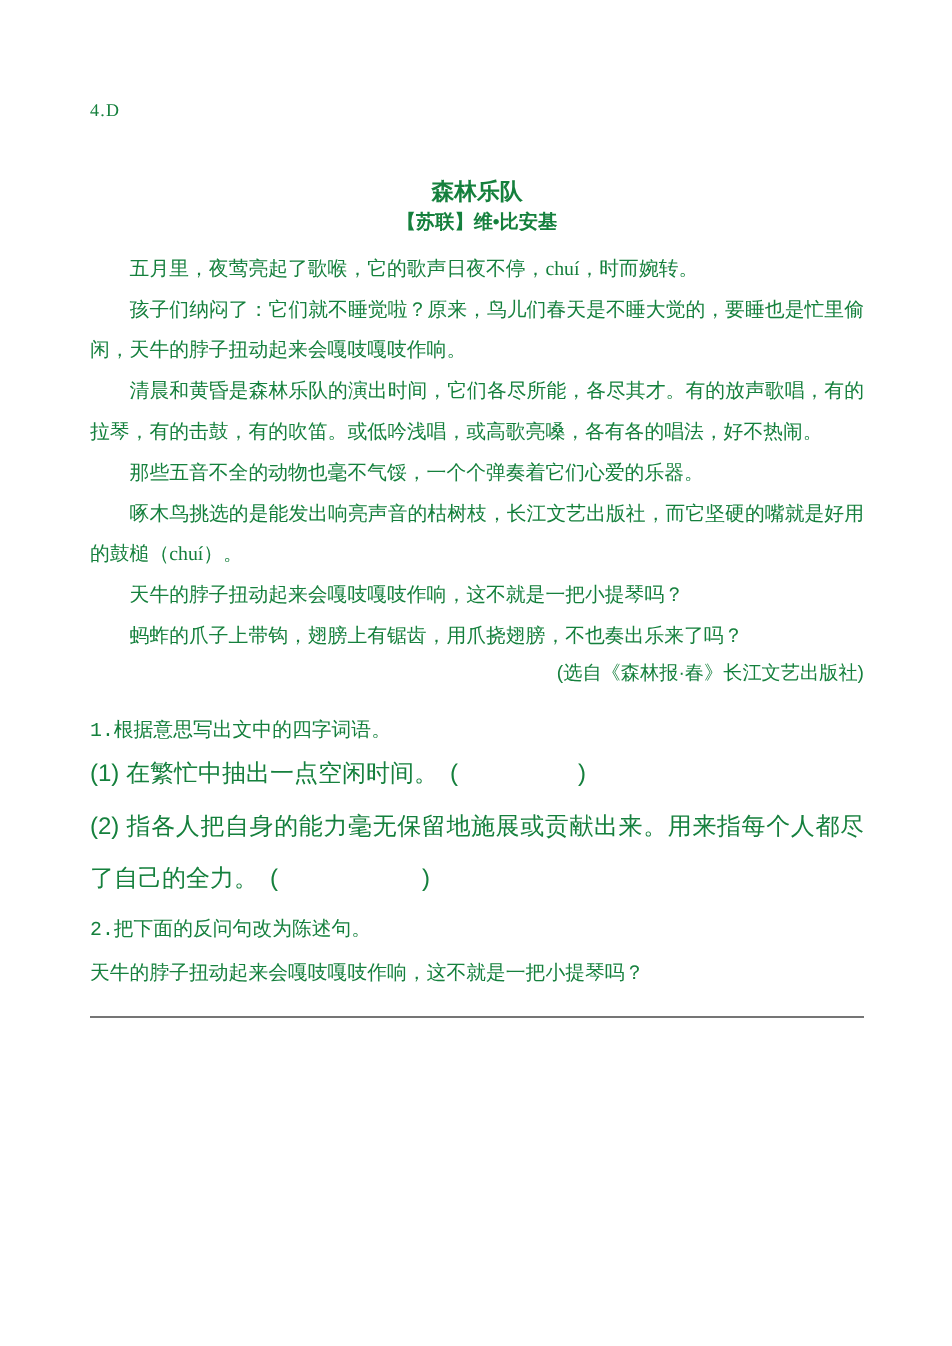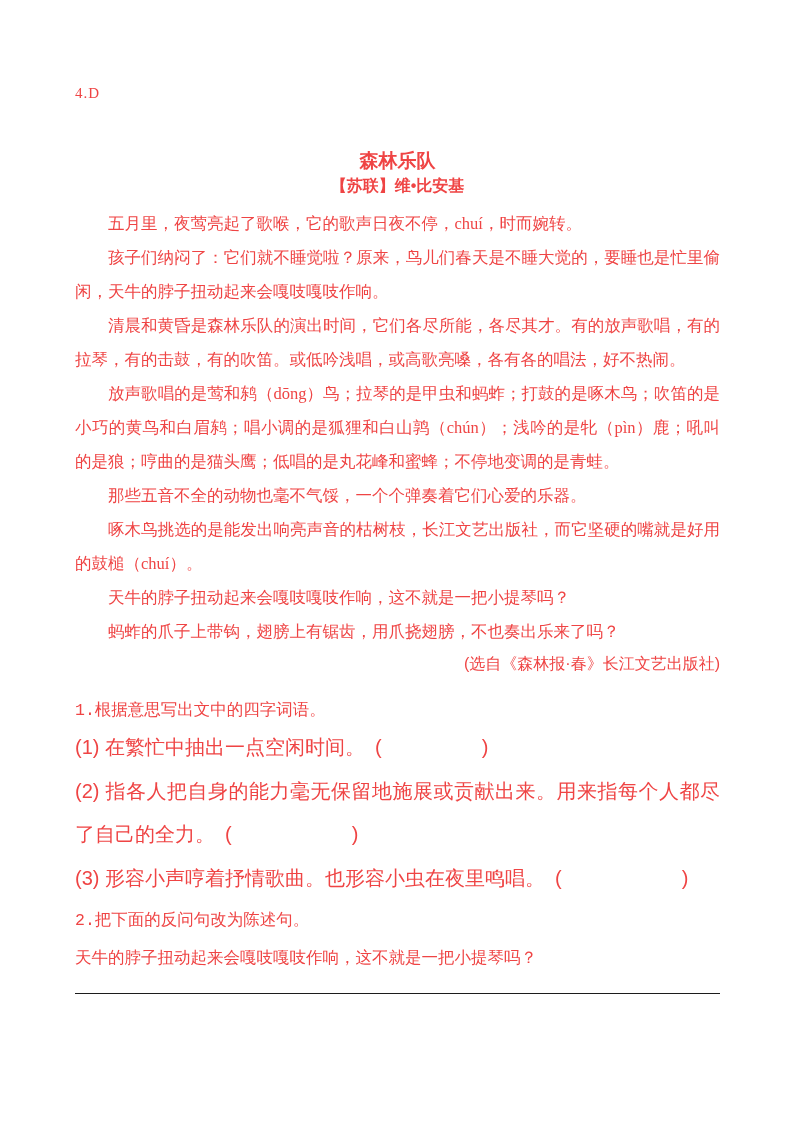--- a/index.html
+++ b/index.html
@@ -3,21 +3,21 @@
 <meta charset="utf-8">
 <style>
   html, body { margin: 0; padding: 0; background: #ffffff; }
   .page {
     position: relative;
     width: 793px;
     height: 1122px;
     box-sizing: border-box;
     padding: 0 73px 0 75px;
     background: #ffffff;
-    color: #ef4444;
+    color: #15803d;
     overflow: hidden;
   }
   .answer-top {
     margin-top: 84px;
     font-family: "Liberation Serif", serif;
     font-size: 15px;
     line-height: 19px;
     letter-spacing: 1px;
   }
   .title {
@@ -90,42 +90,38 @@
   <div class="answer-top">4.D</div>
 
   <div class="title">森林乐队</div>
 
   <div class="author">【苏联】维•比安基</div>
 
   <div class="passage">
     <p>五月里，夜莺亮起了歌喉，它的歌声日夜不停，chuí，时而婉转。</p>
     <p>孩子们纳闷了：它们就不睡觉啦？原来，鸟儿们春天是不睡大觉的，要睡也是忙里偷闲，天牛的脖子扭动起来会嘎吱嘎吱作响。</p>
     <p>清晨和黄昏是森林乐队的演出时间，它们各尽所能，各尽其才。有的放声歌唱，有的拉琴，有的击鼓，有的吹笛。或低吟浅唱，或高歌亮嗓，各有各的唱法，好不热闹。</p>
-    <p>放声歌唱的是莺和鸫（dōng）鸟；拉琴的是甲虫和蚂蚱；打鼓的是啄木鸟；吹笛的是小巧的黄鸟和白眉鸫；唱小调的是狐狸和白山鹑（chún）；浅吟的是牝（pìn）鹿；吼叫的是狼；哼曲的是猫头鹰；低唱的是丸花峰和蜜蜂；不停地变调的是青蛙。</p>
     <p>那些五音不全的动物也毫不气馁，一个个弹奏着它们心爱的乐器。</p>
     <p>啄木鸟挑选的是能发出响亮声音的枯树枝，长江文艺出版社，而它坚硬的嘴就是好用的鼓槌（chuí）。</p>
     <p>天牛的脖子扭动起来会嘎吱嘎吱作响，这不就是一把小提琴吗？</p>
     <p>蚂蚱的爪子上带钩，翅膀上有锯齿，用爪挠翅膀，不也奏出乐来了吗？</p>
   </div>
 
   <div class="source">(选自《森林报·春》长江文艺出版社)</div>
 
   <div class="question-label q1-label">1.根据意思写出文中的四字词语。</div>
 
   <div class="q-item q-item-1">
     <span>(1) 在繁忙中抽出一点空闲时间。</span><span class="blank">(　　　　　)</span>
   </div>
 
   <div class="q-item q-item-2">
     <span>(2) 指各人把自身的能力毫无保留地施展或贡献出来。用来指每个人都尽了自己的全力。</span><span class="blank">(　　　　　　)</span>
   </div>
 
-  <div class="q-item q-item-3">
-    <span>(3) 形容小声哼着抒情歌曲。也形容小虫在夜里鸣唱。</span><span class="blank">(　　　　　　)</span>
-  </div>
 
   <div class="question-label q2-label">2.把下面的反问句改为陈述句。</div>
 
   <div class="q2-sentence">天牛的脖子扭动起来会嘎吱嘎吱作响，这不就是一把小提琴吗？</div>
 
   <div class="answer-underline"></div>
 
 </div>
 
 </body></html>

